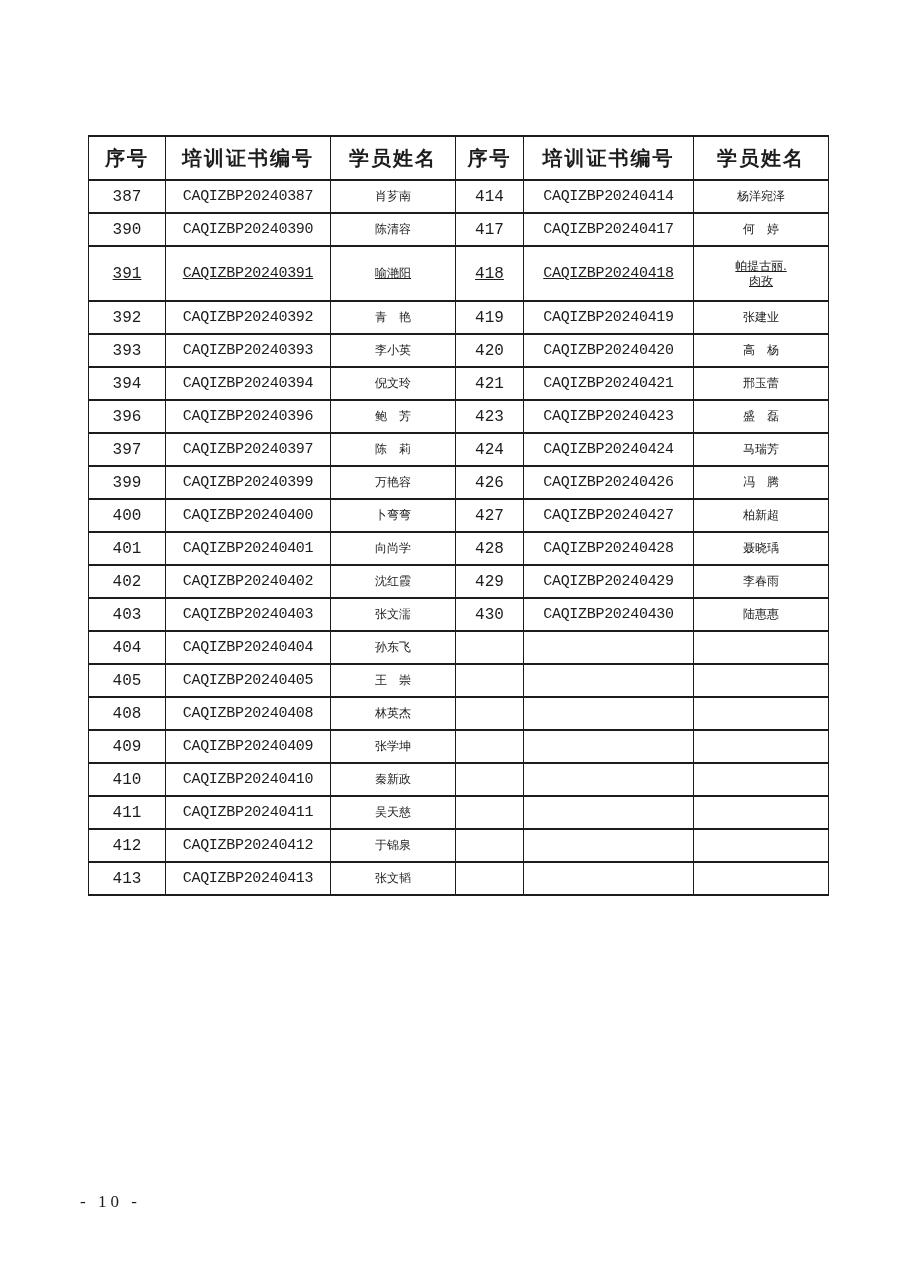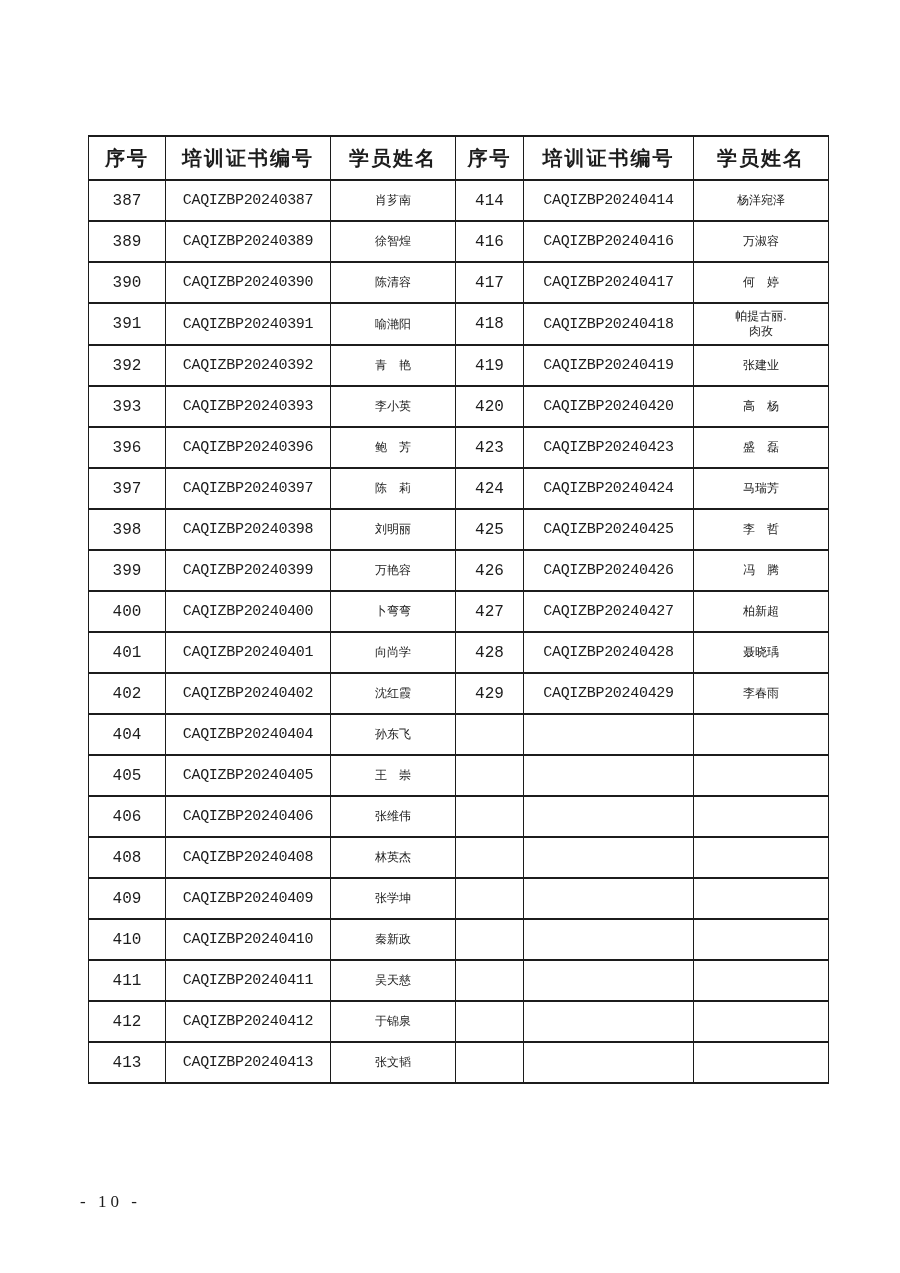--- a/index.html
+++ b/index.html
@@ -28,22 +28,22 @@
     padding:0 2px;
     overflow:hidden;
   }
   .roster th {
     height:42px;
     font-size:20px;
     font-weight:bold;
     letter-spacing:2px;
     font-family:"Liberation Sans", sans-serif;
   }
-  .roster tbody tr { height:41px; }
-  .roster tbody tr.tall { height:42px; }
+  .roster tbody tr { height:33px; }
+  .roster tbody tr.tall { height:55px;text-decoration:underline; }
   .serial-cell {
     font-family:"Liberation Mono", "DejaVu Sans Mono", monospace;
     font-size:16px;
   }
   .cert-cell {
     font-family:"Liberation Mono", "DejaVu Sans Mono", monospace;
     font-size:15px;
     letter-spacing:-0.3px;
   }
   .name-cell {
@@ -86,28 +86,20 @@
     <tbody>
         <tr>
           <td class="serial-cell">387</td>
           <td class="cert-cell">CAQIZBP20240387</td>
           <td class="name-cell">肖芗南</td>
           <td class="serial-cell">414</td>
           <td class="cert-cell">CAQIZBP20240414</td>
           <td class="name-cell">杨洋宛泽</td>
         </tr>
         <tr>
-          <td class="serial-cell">389</td>
-          <td class="cert-cell">CAQIZBP20240389</td>
-          <td class="name-cell">徐智煌</td>
-          <td class="serial-cell">416</td>
-          <td class="cert-cell">CAQIZBP20240416</td>
-          <td class="name-cell">万淑容</td>
-        </tr>
-        <tr>
           <td class="serial-cell">390</td>
           <td class="cert-cell">CAQIZBP20240390</td>
           <td class="name-cell">陈清容</td>
           <td class="serial-cell">417</td>
           <td class="cert-cell">CAQIZBP20240417</td>
           <td class="name-cell">何　婷</td>
         </tr>
         <tr class="tall">
           <td class="serial-cell">391</td>
           <td class="cert-cell">CAQIZBP20240391</td>
@@ -127,44 +119,44 @@
         </tr>
         <tr>
           <td class="serial-cell">393</td>
           <td class="cert-cell">CAQIZBP20240393</td>
           <td class="name-cell">李小英</td>
           <td class="serial-cell">420</td>
           <td class="cert-cell">CAQIZBP20240420</td>
           <td class="name-cell">高　杨</td>
         </tr>
         <tr>
+          <td class="serial-cell">394</td>
+          <td class="cert-cell">CAQIZBP20240394</td>
+          <td class="name-cell">倪文玲</td>
+          <td class="serial-cell">421</td>
+          <td class="cert-cell">CAQIZBP20240421</td>
+          <td class="name-cell">邢玉蕾</td>
+        </tr>
+        <tr>
           <td class="serial-cell">396</td>
           <td class="cert-cell">CAQIZBP20240396</td>
           <td class="name-cell">鲍　芳</td>
           <td class="serial-cell">423</td>
           <td class="cert-cell">CAQIZBP20240423</td>
           <td class="name-cell">盛　磊</td>
         </tr>
         <tr>
           <td class="serial-cell">397</td>
           <td class="cert-cell">CAQIZBP20240397</td>
           <td class="name-cell">陈　莉</td>
           <td class="serial-cell">424</td>
           <td class="cert-cell">CAQIZBP20240424</td>
           <td class="name-cell">马瑞芳</td>
         </tr>
         <tr>
-          <td class="serial-cell">398</td>
-          <td class="cert-cell">CAQIZBP20240398</td>
-          <td class="name-cell">刘明丽</td>
-          <td class="serial-cell">425</td>
-          <td class="cert-cell">CAQIZBP20240425</td>
-          <td class="name-cell">李　哲</td>
-        </tr>
-        <tr>
           <td class="serial-cell">399</td>
           <td class="cert-cell">CAQIZBP20240399</td>
           <td class="name-cell">万艳容</td>
           <td class="serial-cell">426</td>
           <td class="cert-cell">CAQIZBP20240426</td>
           <td class="name-cell">冯　腾</td>
         </tr>
         <tr>
           <td class="serial-cell">400</td>
           <td class="cert-cell">CAQIZBP20240400</td>
@@ -183,44 +175,44 @@
         </tr>
         <tr>
           <td class="serial-cell">402</td>
           <td class="cert-cell">CAQIZBP20240402</td>
           <td class="name-cell">沈红霞</td>
           <td class="serial-cell">429</td>
           <td class="cert-cell">CAQIZBP20240429</td>
           <td class="name-cell">李春雨</td>
         </tr>
         <tr>
+          <td class="serial-cell">403</td>
+          <td class="cert-cell">CAQIZBP20240403</td>
+          <td class="name-cell">张文濡</td>
+          <td class="serial-cell">430</td>
+          <td class="cert-cell">CAQIZBP20240430</td>
+          <td class="name-cell">陆惠惠</td>
+        </tr>
+        <tr>
           <td class="serial-cell">404</td>
           <td class="cert-cell">CAQIZBP20240404</td>
           <td class="name-cell">孙东飞</td>
           <td class="serial-cell"></td>
           <td class="cert-cell"></td>
           <td class="name-cell"></td>
         </tr>
         <tr>
           <td class="serial-cell">405</td>
           <td class="cert-cell">CAQIZBP20240405</td>
           <td class="name-cell">王　崇</td>
           <td class="serial-cell"></td>
           <td class="cert-cell"></td>
           <td class="name-cell"></td>
         </tr>
         <tr>
-          <td class="serial-cell">406</td>
-          <td class="cert-cell">CAQIZBP20240406</td>
-          <td class="name-cell">张维伟</td>
-          <td class="serial-cell"></td>
-          <td class="cert-cell"></td>
-          <td class="name-cell"></td>
-        </tr>
-        <tr>
           <td class="serial-cell">408</td>
           <td class="cert-cell">CAQIZBP20240408</td>
           <td class="name-cell">林英杰</td>
           <td class="serial-cell"></td>
           <td class="cert-cell"></td>
           <td class="name-cell"></td>
         </tr>
         <tr>
           <td class="serial-cell">409</td>
           <td class="cert-cell">CAQIZBP20240409</td>

